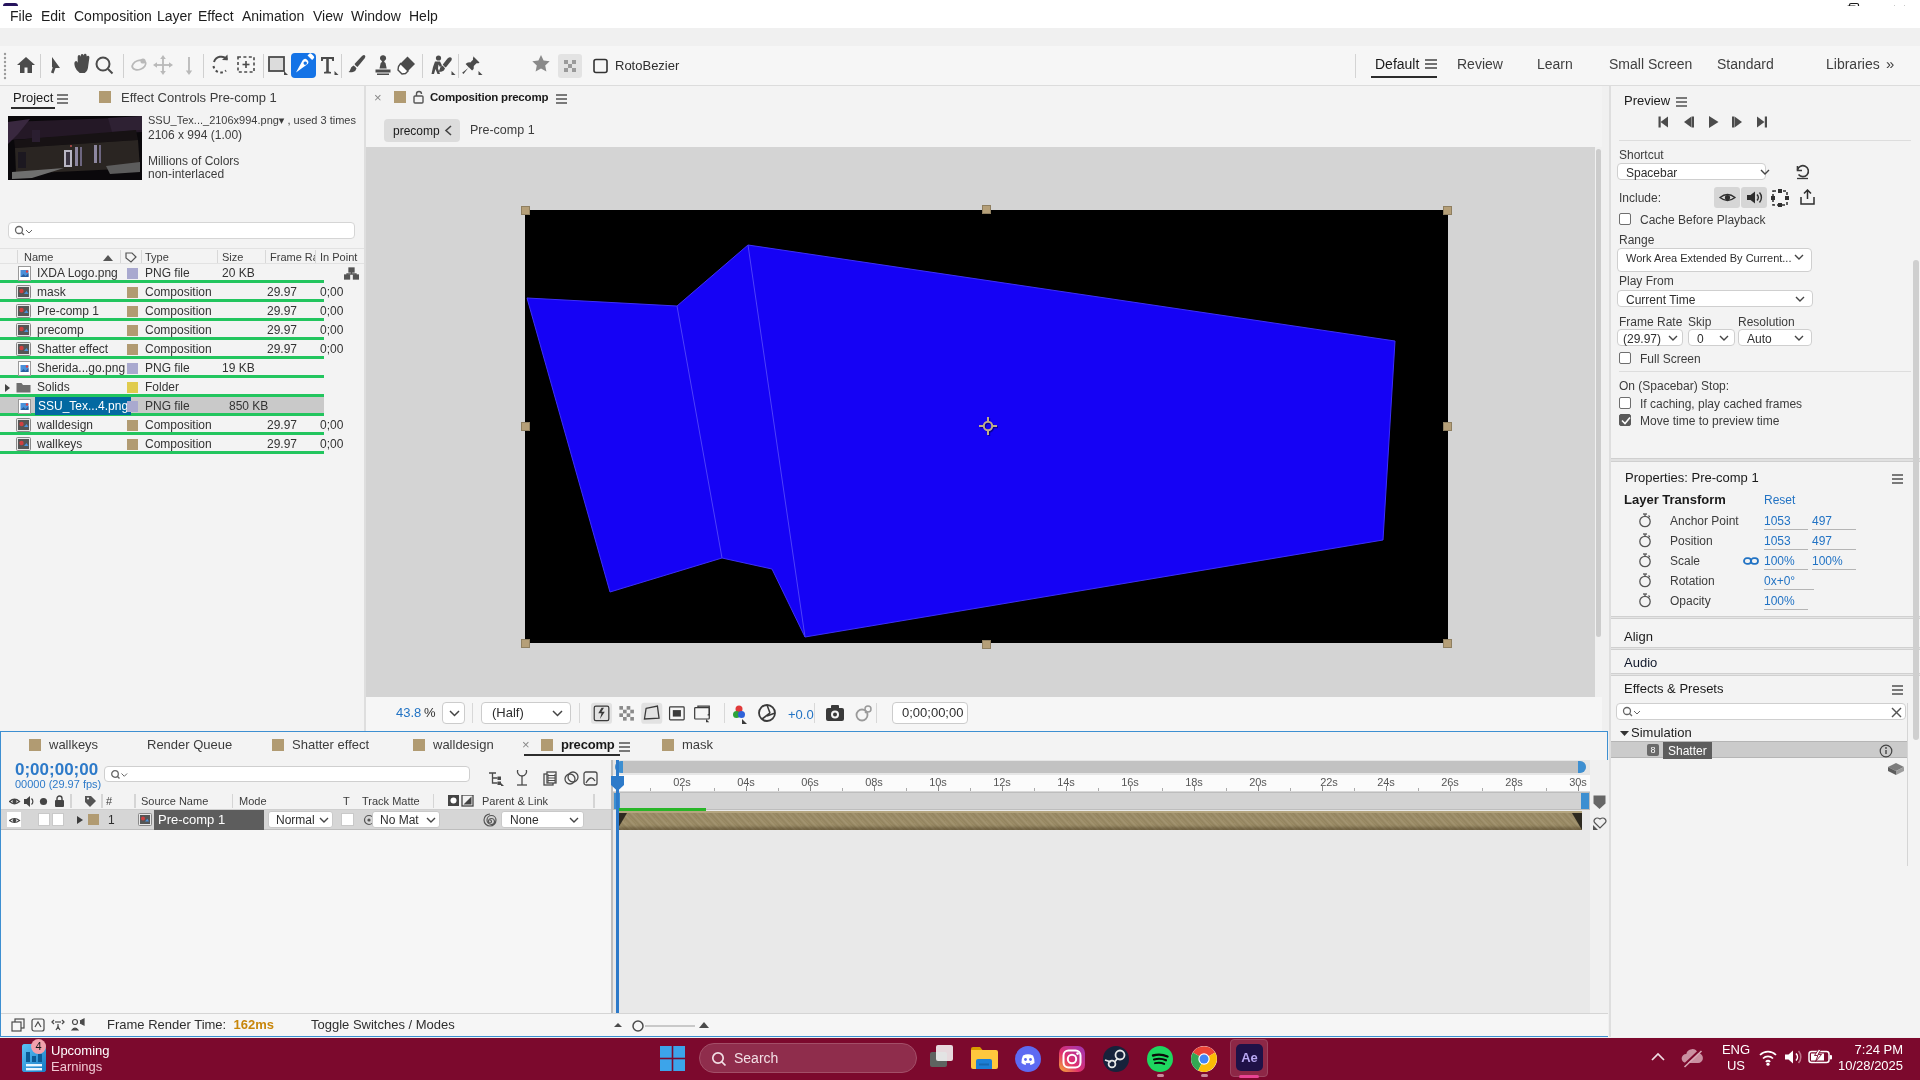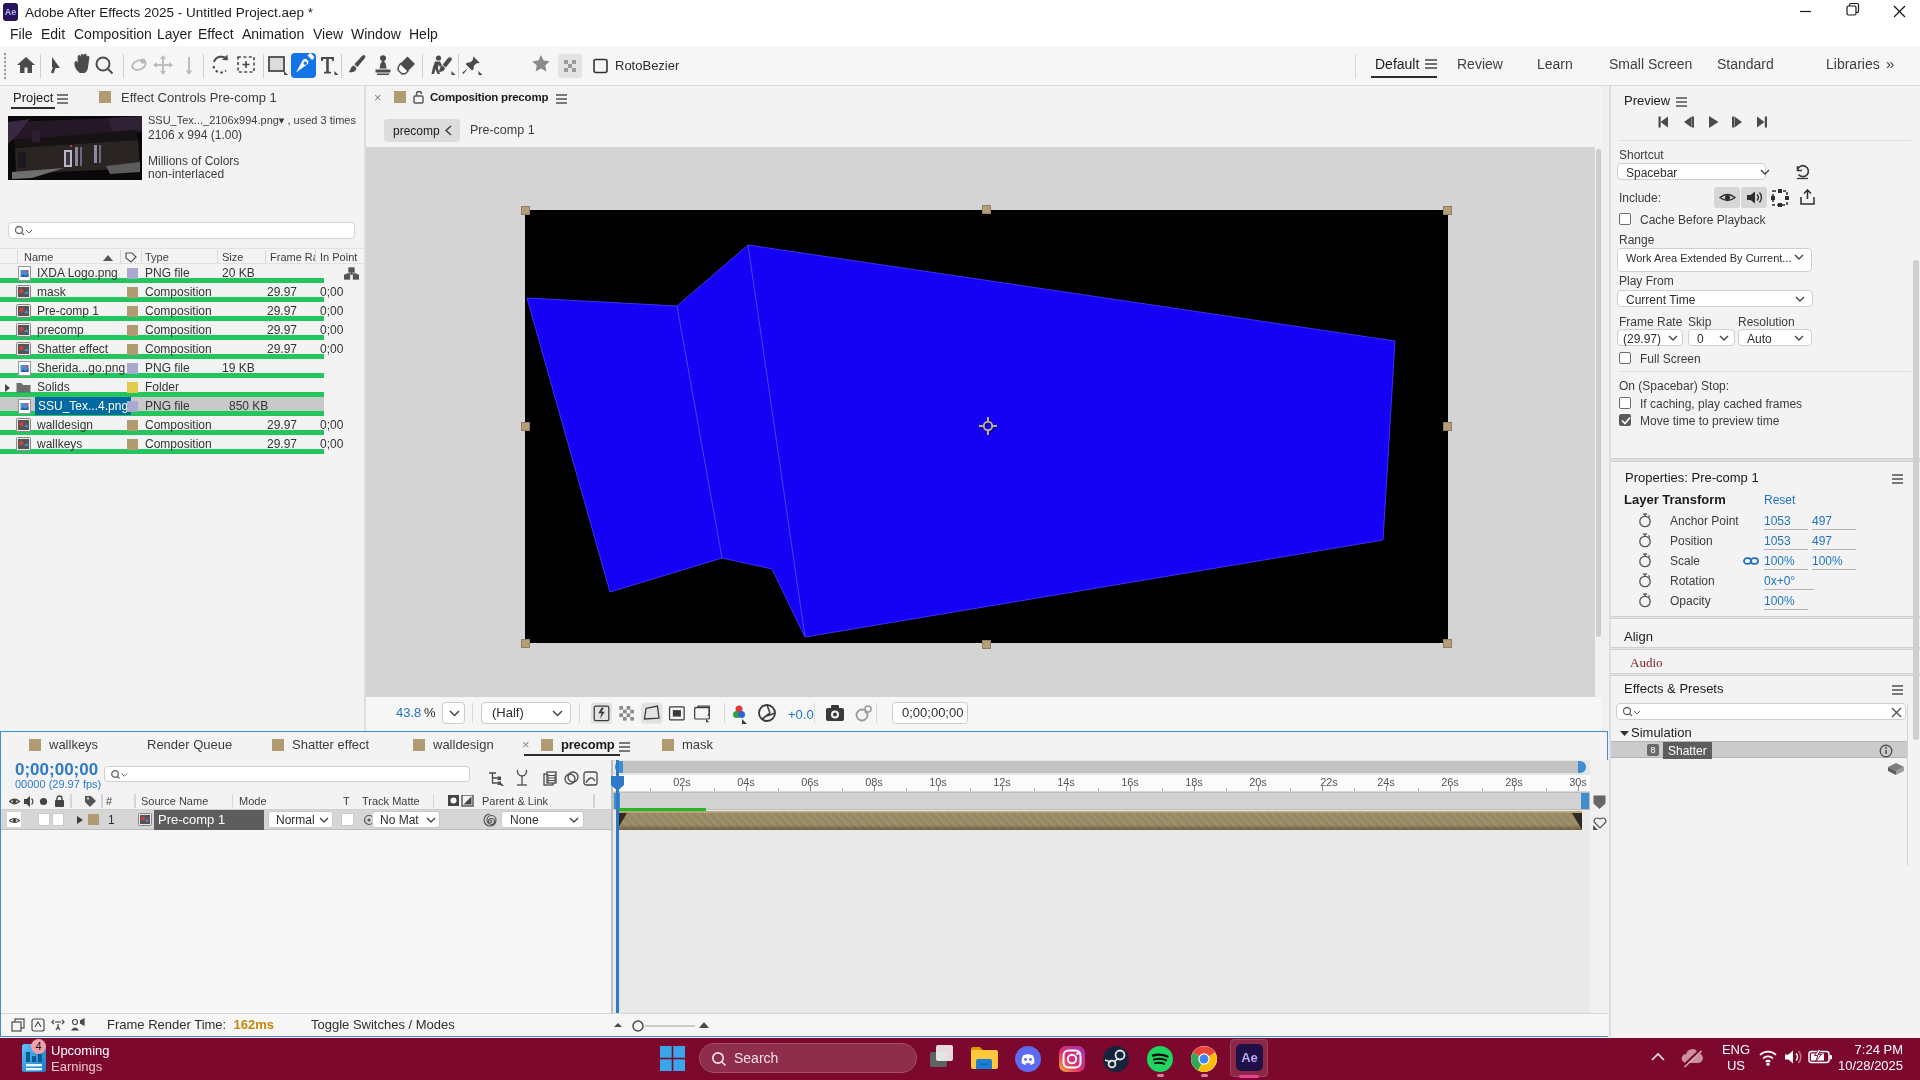--- a/index.html
+++ b/index.html
@@ -4,21 +4,21 @@
 <style>
 * { margin:0; padding:0; box-sizing:border-box; }
 html,body { width:1920px; height:1080px; overflow:hidden; font-family:"Liberation Sans", sans-serif; }
 body { position:relative; background:#f0f0f0; }
 .abs { position:absolute; }
 
 #titlebar { left:0; top:0; width:1920px; height:24px; background:#ffffff; }
 #aelogo { left:3px; top:3px; width:15px; height:18px; background:#26135d; border-radius:3px; color:#c5b3f6; font-size:9px; font-weight:bold; text-align:center; line-height:18px; }
 #title-text { left:25px; top:5px; font-size:13.5px; color:#1d1d1d; }
 
-#menubar { left:0; top:24px; width:1920px; height:22px; background:#ffffff; }
+#menubar { left:0; top:6px; width:1920px; height:22px; background:#ffffff; }
 .menu-item { position:absolute; top:2px; font-size:14px; color:#1d1d1d; }
 
 #toolbar { left:0; top:46px; width:1920px; height:40px; background:#f6f6f6; border-bottom:1px solid #dcdcdc; }
 .tsep { position:absolute; top:8px; width:1px; height:24px; background:#d4d4d4; }
 #project-panel { left:0; top:86px; width:364px; height:645px; background:#f3f3f3; }
 #comp-panel { left:366px; top:86px; width:1236px; height:645px; background:#f3f3f3; }
 #right-panel { left:1611px; top:86px; width:309px; height:951px; background:#f3f3f3; }
 .vdiv1 { left:364px; top:86px; width:2px; height:645px; background:#dedede; }
 .vdiv2 { left:1609px; top:86px; width:2px; height:951px; background:#dedede; }
 #timeline-panel { left:0; top:731px; width:1608px; height:306px; background:#f3f3f3; border:1px solid #3d8fd1; }
@@ -372,21 +372,21 @@
           <path d="M8 9 l2.5-3 2 3 Z" fill="#4a90d9"></path>
         </svg>
       <span class="nm">wallkeys</span>
         <span class="tg" style="background:#b19b72;"></span>
         <span class="tp">Composition</span>
         <span class="fr">29.97</span>
         <span class="ip">0;00</span>
     </div>
   </div>
   <style>
-    .prow { position:absolute; left:0; width:324px; height:19px; border-bottom:5px solid #22c55e; font-size:12px; color:#333; }
+    .prow { position:absolute; left:0; width:324px; height:19px; border-bottom:3px solid #22c55e; font-size:12px; color:#333; }
     .prow .nm { position:absolute; left:37px; top:2px; }
     .prow .tg { position:absolute; left:127px; top:4px; width:11px; height:11px; }
     .prow .tp { position:absolute; left:145px; top:2px; }
     .prow .sz { position:absolute; left:222px; top:2px; }
     .prow .fr { position:absolute; left:266px; top:2px; width:31px; text-align:right; }
     .prow .ip { position:absolute; left:320px; top:2px; }
   </style>
 </div>
 
 <div class="abs" id="comp-panel">
@@ -728,21 +728,21 @@
       <line x1="7" y1="3.3" x2="7" y2="1" stroke="#555" stroke-width="1.3"></line>
       <line x1="5" y1="1" x2="9" y2="1" stroke="#555" stroke-width="1.3"></line>
       <line x1="10.5" y1="2.5" x2="11.8" y2="4" stroke="#555" stroke-width="1.2"></line>
     </svg>
   <div class="rlabel" style="left:59px;top:508px;">Opacity</div>
   <div class="bval" style="left:153px;top:508px;">100%</div>
     <div class="uline" style="left:153px;top:523px;width:44px;"></div>
   <div class="abs" style="left:0;top:530px;width:309px;height:3px;background:#e4e4e4;border-top:1px solid #d0d0d0;border-bottom:1px solid #d0d0d0;"></div>
   <div class="abs" style="left:13px;top:543px;font-size:13px;color:#1a1a1a;">Align</div>
   <div class="abs" style="left:0;top:561px;width:309px;height:3px;background:#e4e4e4;border-top:1px solid #d0d0d0;border-bottom:1px solid #d0d0d0;"></div>
-  <div class="abs" style="left:19px;top:569px;font-size:13px;color:#7f1d1d;font-family:Liberation Serif, serif;">Audio</div>
+  <div class="abs" style="left:13px;top:569px;font-size:13px;color:#0f172a;">Audio</div>
   <div class="abs" style="left:0;top:587px;width:309px;height:3px;background:#e4e4e4;border-top:1px solid #d0d0d0;border-bottom:1px solid #d0d0d0;"></div>
   <div class="abs" style="left:13px;top:595px;font-size:13px;color:#1a1a1a;">Effects &amp; Presets</div>
   <svg class="abs" style="left:280px;top:598px;" width="13" height="12">
       <g stroke="#444" stroke-width="1.4">
         <line x1="1" y1="2" x2="12" y2="2"></line>
         <line x1="1" y1="6" x2="12" y2="6"></line>
         <line x1="1" y1="10" x2="12" y2="10"></line>
       </g>
     </svg>
   <div class="abs" style="left:5px;top:617px;width:290px;height:17px;background:#fff;border:1px solid #cfcfcf;border-radius:4px;">

